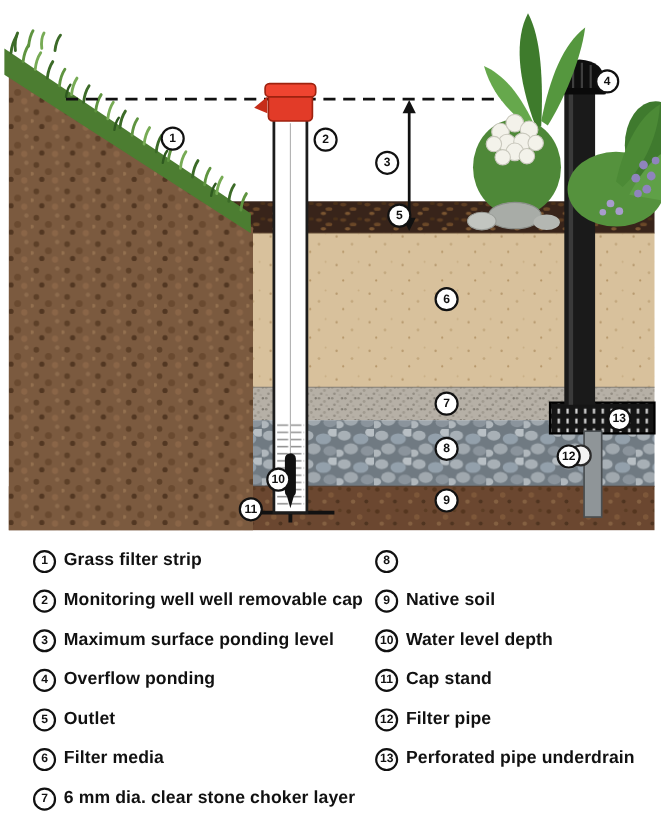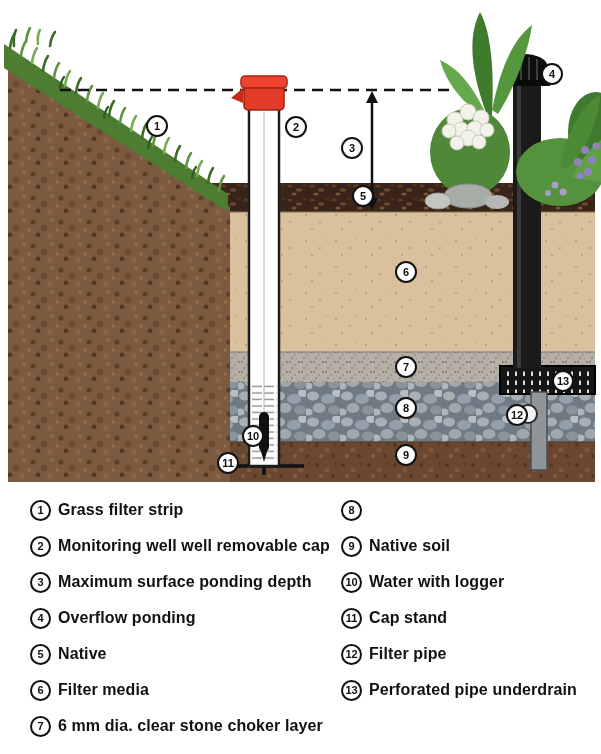--- a/index.html
+++ b/index.html
@@ -241,50 +241,50 @@
         <div class="legend-item">
           <span class="num-circle">1</span>
           <span class="legend-label">Grass filter strip</span>
         </div>
         <div class="legend-item">
           <span class="num-circle">2</span>
           <span class="legend-label">Monitoring well well removable cap</span>
         </div>
         <div class="legend-item">
           <span class="num-circle">3</span>
-          <span class="legend-label">Maximum surface ponding depth</span>
+          <span class="legend-label">Maximum surface ponding level</span>
         </div>
         <div class="legend-item">
           <span class="num-circle">4</span>
           <span class="legend-label">Overflow ponding</span>
         </div>
         <div class="legend-item">
           <span class="num-circle">5</span>
-          <span class="legend-label">Native</span>
+          <span class="legend-label">Outlet</span>
         </div>
         <div class="legend-item">
           <span class="num-circle">6</span>
           <span class="legend-label">Filter media</span>
         </div>
         <div class="legend-item">
           <span class="num-circle">7</span>
           <span class="legend-label">6 mm dia. clear stone choker layer</span>
         </div>
       </div>
     <div class="legend-col right">
         <div class="legend-item">
           <span class="num-circle">8</span>
         </div>
         <div class="legend-item">
           <span class="num-circle">9</span>
           <span class="legend-label">Native soil</span>
         </div>
         <div class="legend-item">
           <span class="num-circle">10</span>
-          <span class="legend-label">Water with logger</span>
+          <span class="legend-label">Water level depth</span>
         </div>
         <div class="legend-item">
           <span class="num-circle">11</span>
           <span class="legend-label">Cap stand</span>
         </div>
         <div class="legend-item">
           <span class="num-circle">12</span>
           <span class="legend-label">Filter pipe</span>
         </div>
         <div class="legend-item">

